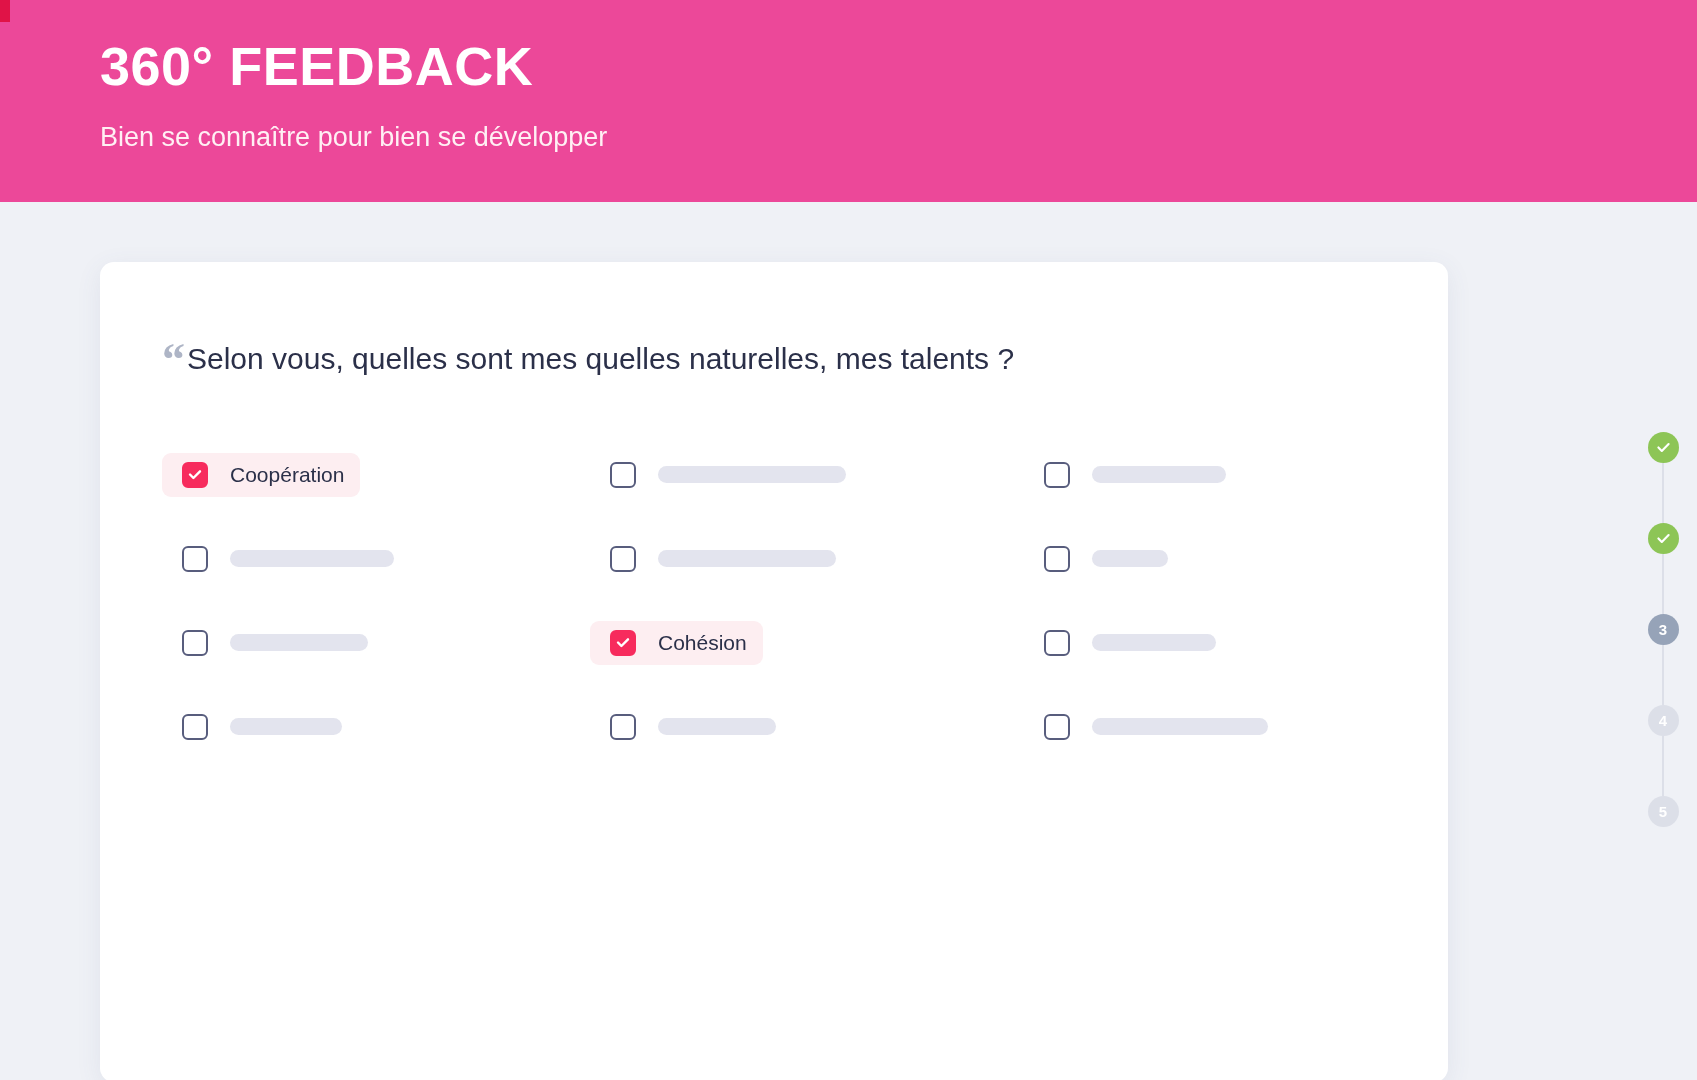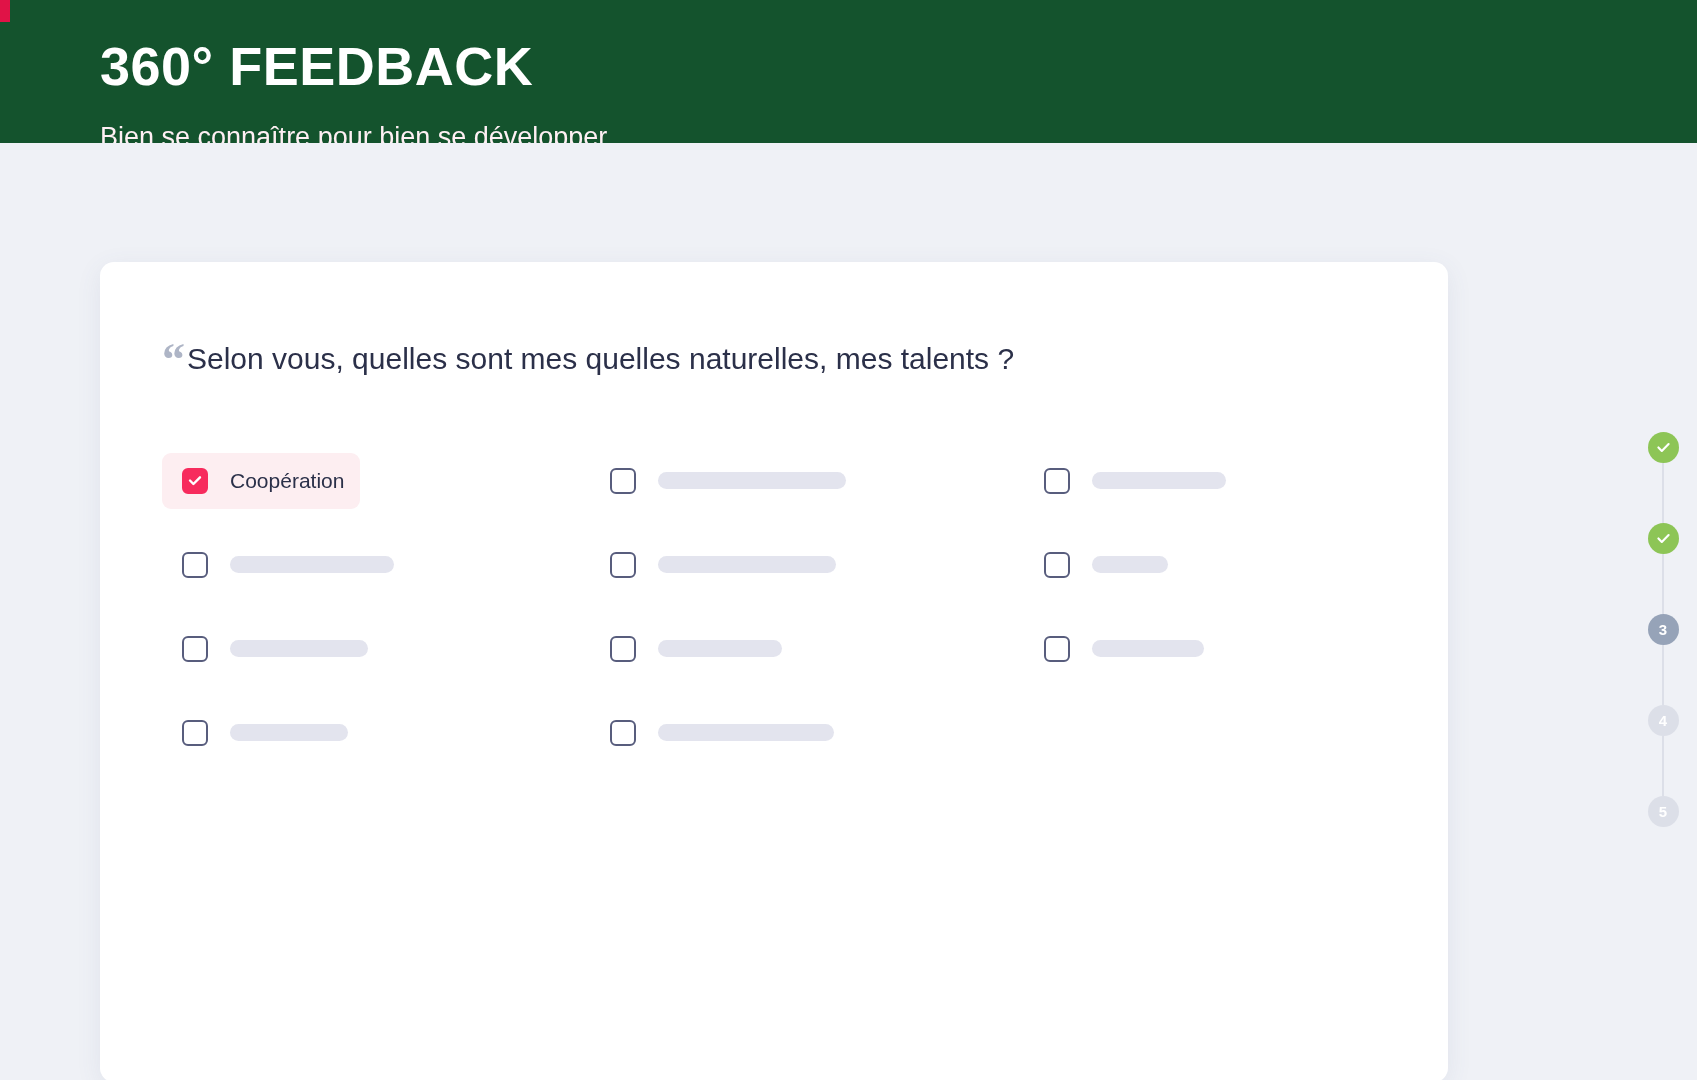--- a/index.html
+++ b/index.html
@@ -14,22 +14,22 @@
     font-family: "Liberation Sans", sans-serif;
     background: #eff1f6;
     position: relative;
   }
 
   
   .header {
     position: absolute;
     top: 0; left: 0;
     width: 1697px;
-    height: 143px;
-    background: #14532d;
+    height: 202px;
+    background: #ec4899;
     overflow: hidden;
   }
   .header-corner {
     position: absolute;
     top: 0; left: 0;
     width: 10px; height: 22px;
     background: #e01347;
   }
   .header-inner {
     padding: 38px 0 0 100px;
@@ -93,21 +93,21 @@
     padding: 0 0 0 62px;
     display: grid;
     grid-template-columns: 428px 434px 430px;
     grid-auto-rows: 84px;
     align-items: start;
   }
 
   .option {
     display: flex;
     align-items: center;
-    height: 56px;
+    height: 44px;
     border-radius: 9px;
     padding: 0 16px 0 20px;
     width: fit-content;
     min-width: 0;
   }
   .option.selected {
     background: #fdeef1;
   }
 
   
@@ -221,20 +221,28 @@
         <span class="ph" style="width: 178px;"></span>
       </div>
       <div class="option">
         <span class="cb off"></span>
         <span class="ph" style="width: 76px;"></span>
       </div>
       <div class="option">
         <span class="cb off"></span>
         <span class="ph" style="width: 138px;"></span>
       </div>
+      <div class="option selected">
+        <span class="cb on">
+          <svg width="16" height="16" viewBox="0 0 16 16" fill="none">
+            <path d="M3 7.5 L6.4 11 L13 4.3" stroke="#ffffff" stroke-width="2.4" stroke-linecap="round" stroke-linejoin="round"></path>
+          </svg>
+        </span>
+        <span class="option-label">Cohésion</span>
+      </div>
       <div class="option">
         <span class="cb off"></span>
         <span class="ph" style="width: 124px;"></span>
       </div>
       <div class="option">
         <span class="cb off"></span>
         <span class="ph" style="width: 112px;"></span>
       </div>
       <div class="option">
         <span class="cb off"></span>

